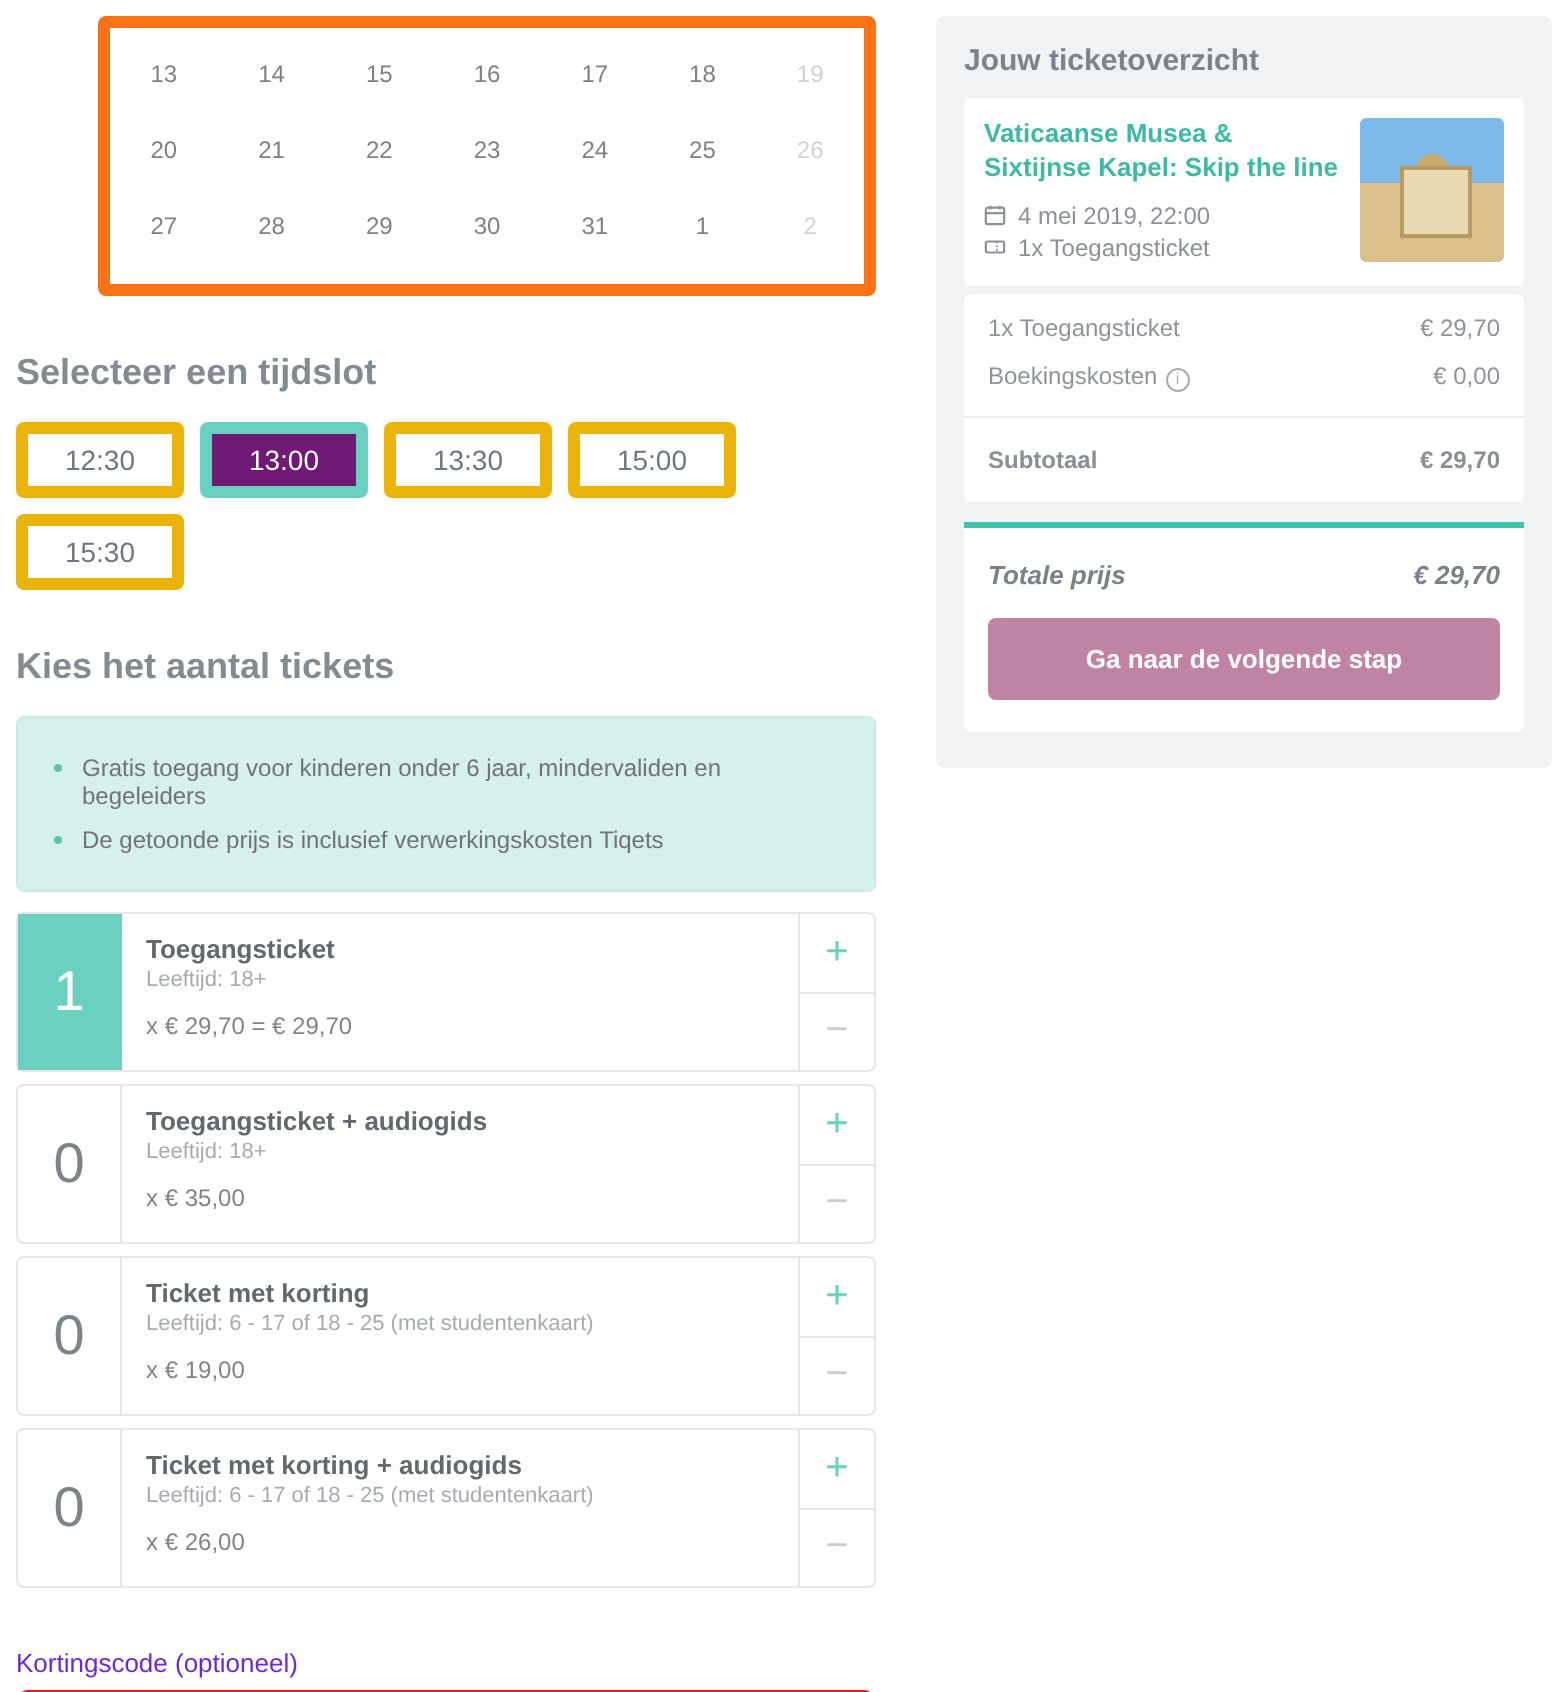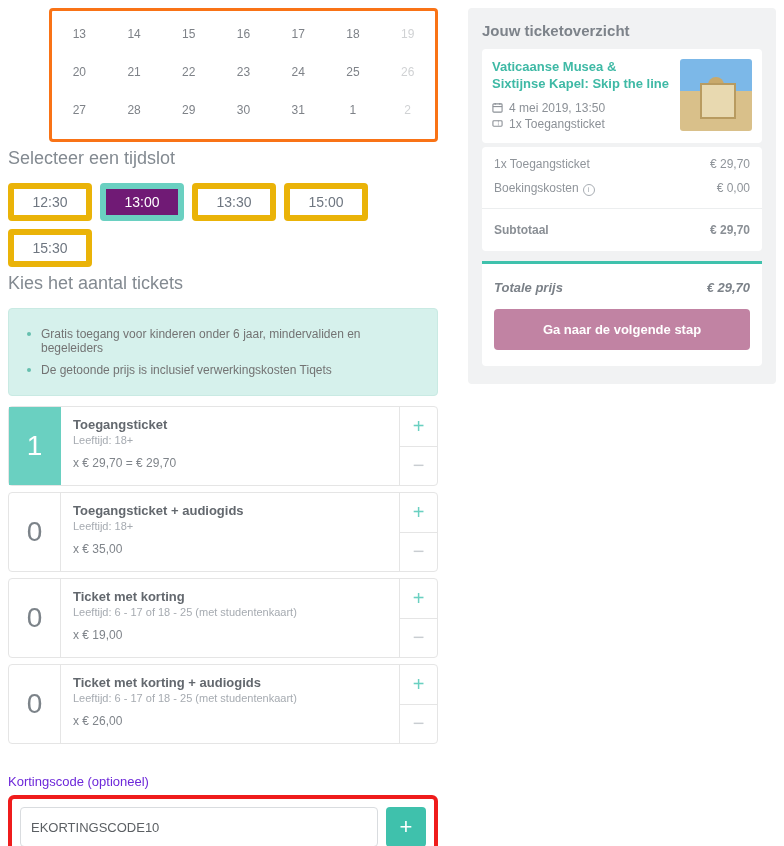--- a/index.html
+++ b/index.html
@@ -13,41 +13,41 @@
     display: flex;
     gap: 30px;
     padding: 8px;
     width: 784px;
   }
   .main { flex: 0 0 430px; }
   .side { flex: 1; }
 
   
   .calendar {
-    border: 3px solid #f97316;
+    border: 6px solid #f97316;
     border-radius: 4px;
     padding: 4px 0 10px;
     margin-left: 41px;
   }
   .cal-row { display: flex; }
   .cal-cell {
     flex: 1;
     text-align: center;
     padding: 12px 0;
     font-size: 12px;
     color: #7e8288;
   }
   .cal-cell.disabled { color: #d0d2d4; }
 
   
   h2.section {
     font-size: 18px;
-    font-weight: 400;
+    font-weight: 700;
     color: #838a91;
-    margin: 6px 0 14px;
+    margin: 28px 0 14px;
   }
 
   
   .timeslots { display: flex; flex-wrap: wrap; gap: 8px; }
   .slot {
     border: 6px solid #eab308;
     border-radius: 4px;
     width: 84px;
     height: 38px;
     display: flex;
@@ -438,21 +438,21 @@
           <div class="title">Vaticaanse Musea &amp; Sixtijnse Kapel: Skip the line</div>
           <div class="meta-line">
             <span class="icon-sm">
               <svg viewBox="0 0 12 12" width="11" height="11">
                   <rect x="1" y="2" width="10" height="9" rx="1" fill="none" stroke="#8c9197" stroke-width="1.2"></rect>
                   <line x1="1" y1="5" x2="11" y2="5" stroke="#8c9197" stroke-width="1.2"></line>
                   <line x1="3.5" y1="1" x2="3.5" y2="3" stroke="#8c9197" stroke-width="1.2"></line>
                   <line x1="8.5" y1="1" x2="8.5" y2="3" stroke="#8c9197" stroke-width="1.2"></line>
                 </svg>
             </span>
-            <span>4 mei 2019, 13:50</span>
+            <span>4 mei 2019, 22:00</span>
           </div>
           <div class="meta-line">
             <span class="icon-sm">
               <svg viewBox="0 0 12 12" width="11" height="11">
                   <rect x="1" y="3" width="10" height="6" rx="1" fill="none" stroke="#8c9197" stroke-width="1.2"></rect>
                   <line x1="7" y1="3" x2="7" y2="9" stroke="#8c9197" stroke-width="1" stroke-dasharray="1 1"></line>
                 </svg>
             </span>
             <span>1x Toegangsticket</span>
           </div>

